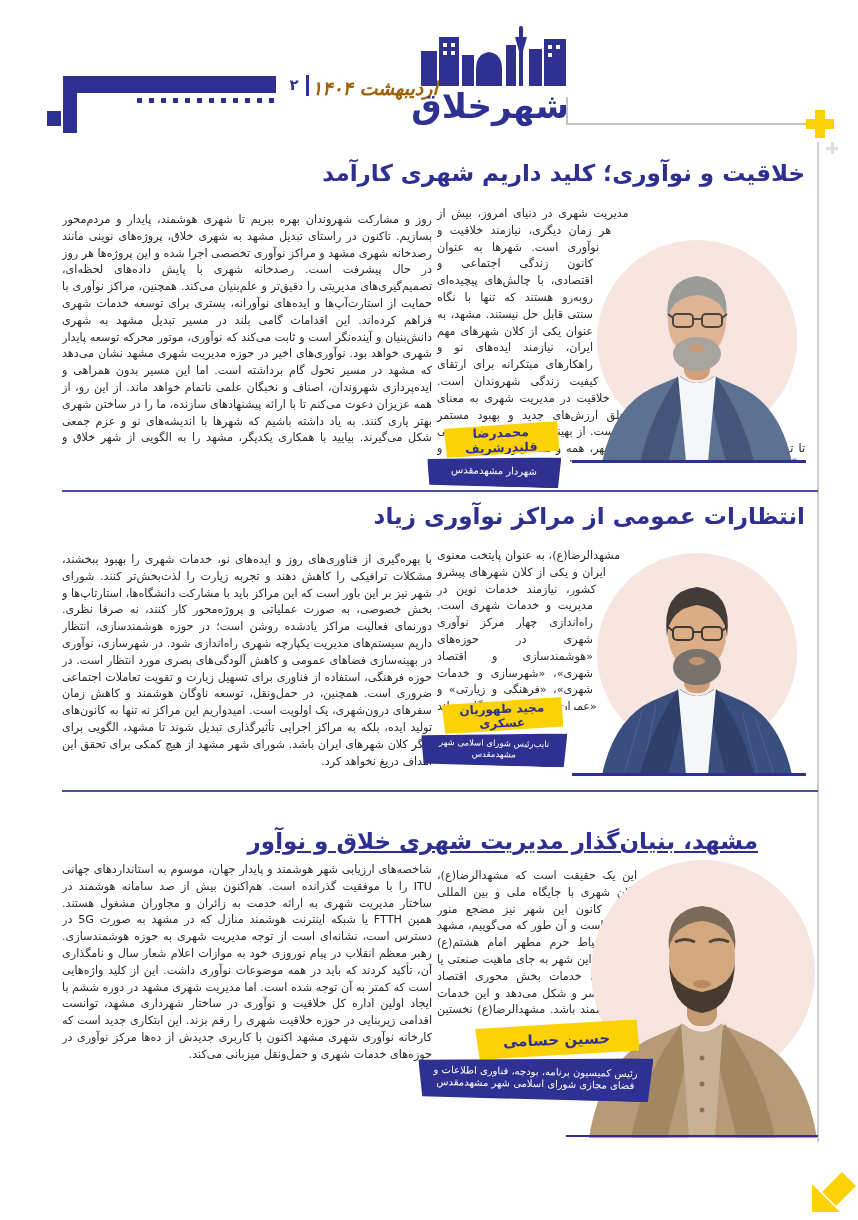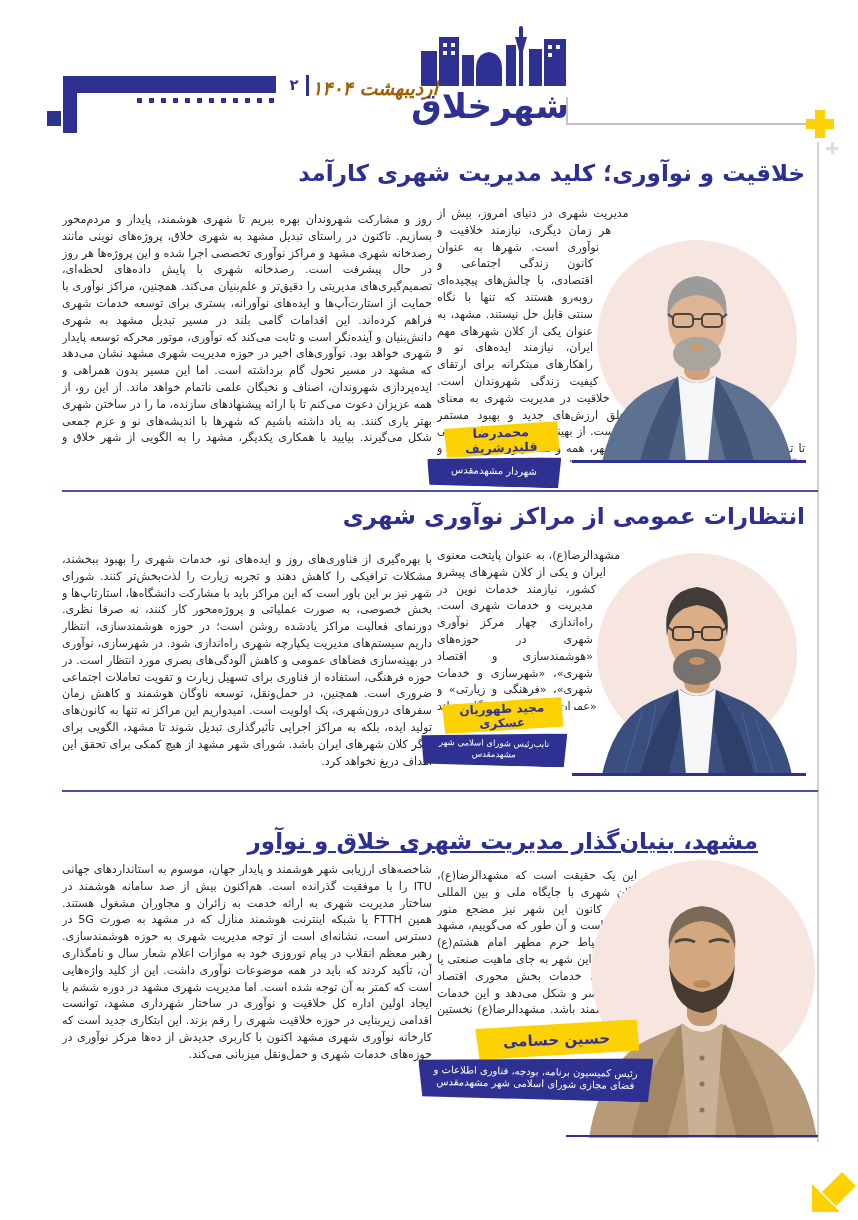--- a/index.html
+++ b/index.html
@@ -98,21 +98,21 @@
   <div class="abs plus-wrap">
       <span class="pv"></span>
       <span class="ph"></span>
     </div>
   <div class="abs mini-plus">
       <span class="pv"></span>
       <span class="ph"></span>
     </div>
   <div class="abs v-border"></div>
 
-  <h2 class="abs headline" style="top:160px; right:53px;">خلاقیت و نوآوری؛ کلید مدیریت شهری کارآمد</h2>
+  <h2 class="abs headline" style="top:160px; right:53px;">خلاقیت و نوآوری؛ کلید داریم شهری کارآمد</h2>
 
   <div class="abs figure" style="left:590px; top:240px; width:215px; height:222px; z-index:1;">
     <svg viewBox="0 0 215 222" width="215" height="222" aria-hidden="true">
       <circle cx="107" cy="100" r="100" fill="#f7e5df"></circle>
       <path d="M12,222 Q24,166 62,148 L90,136 Q107,150 124,136 L152,148 Q190,166 202,222 Z" fill="#5d7191"></path>
       <path d="M50,222 Q60,178 88,136 L94,158 L78,222 Z" fill="#44557a"></path>
       <path d="M164,222 Q154,178 126,136 L120,158 L136,222 Z" fill="#44557a"></path>
       <path d="M88,135 Q107,151 126,135 L118,222 L96,222 Z" fill="#f4f6f8"></path>
       <rect x="94" y="106" width="26" height="34" rx="10" fill="#d2a079"></rect>
       <ellipse cx="107" cy="82" rx="29" ry="36" fill="#dfb494"></ellipse>
@@ -135,21 +135,21 @@
     <span>مدیریت شهری در دنیای امروز، بیش از هر زمان دیگری، نیازمند خلاقیت و نوآوری است. شهرها به عنوان کانون زندگی اجتماعی و اقتصادی، با چالش‌های پیچیده‌ای روبه‌رو هستند که تنها با نگاه سنتی قابل حل نیستند. مشهد، به عنوان یکی از کلان شهرهای مهم ایران، نیازمند ایده‌های نو و راهکارهای مبتکرانه برای ارتقای کیفیت زندگی شهروندان است. خلاقیت در مدیریت شهری به معنای خلق ارزش‌های جدید و بهبود مستمر خدمات است. از بهینه‌سازی حمل‌ونقل عمومی تا توسعه فضاهای سبز و هوشمندسازی شهر، همه و همه نیازمند ذهنی پویا و نوآور هستند. ما در شهرداری مشهد باور داریم که باید از فناوری‌های</span>
   </div>
 
   <div class="abs bodycol" style="top:212px; left:62px; width:370px; height:232px;">روز و مشارکت شهروندان بهره ببریم تا شهری هوشمند، پایدار و مردم‌محور بسازیم. تاکنون در راستای تبدیل مشهد به شهری خلاق، پروژه‌های نوینی مانند رصدخانه شهری مشهد و مراکز نوآوری تخصصی اجرا شده و این پروژه‌ها هر روز در حال پیشرفت است. رصدخانه شهری با پایش داده‌های لحظه‌ای، تصمیم‌گیری‌های مدیریتی را دقیق‌تر و علم‌بنیان می‌کند. همچنین، مراکز نوآوری با حمایت از استارت‌آپ‌ها و ایده‌های نوآورانه، بستری برای توسعه خدمات شهری فراهم کرده‌اند. این اقدامات گامی بلند در مسیر تبدیل مشهد به شهری دانش‌بنیان و آینده‌نگر است و ثابت می‌کند که نوآوری، موتور محرکه توسعه پایدار شهری خواهد بود. نوآوری‌های اخیر در حوزه مدیریت شهری مشهد نشان می‌دهد که مشهد در مسیر تحول گام برداشته است. اما این مسیر بدون همراهی و ایده‌پردازی شهروندان، اصناف و نخبگان علمی ناتمام خواهد ماند. از این رو، از همه عزیزان دعوت می‌کنم تا با ارائه پیشنهادهای سازنده، ما را در ساختن شهری بهتر یاری کنند. به یاد داشته باشیم که شهرها با اندیشه‌های نو و عزم جمعی شکل می‌گیرند. بیایید با همکاری یکدیگر، مشهد را به الگویی از شهر خلاق و پیشرو تبدیل کنیم.</div>
 
   <div class="abs badge-name" style="left:443px; top:423px; width:116px; height:33px; font-size:12.5px;">محمدرضا قلندرشریف</div>
   <div class="abs badge-role" style="left:427px; top:456px; width:134px; height:31px; font-size:10px;">شهردار مشهدمقدس</div>
 
   <div class="abs sep-line" style="left:62px; top:490px; width:756px;"></div>
 
-  <h2 class="abs headline" style="top:503px; right:53px;">انتظارات عمومی از مراکز نوآوری شهری</h2>
+  <h2 class="abs headline" style="top:503px; right:53px;">انتظارات عمومی از مراکز نوآوری زیاد</h2>
 
   <div class="abs figure" style="left:590px; top:553px; width:215px; height:222px; z-index:1;">
     <svg viewBox="0 0 215 222" width="215" height="222" aria-hidden="true">
       <circle cx="107" cy="100" r="100" fill="#f7e5df"></circle>
       <path d="M12,222 Q24,166 62,148 L90,136 Q107,150 124,136 L152,148 Q190,166 202,222 Z" fill="#3a4f7e"></path>
       <g stroke="#4e6495" stroke-width="1">
         <path d="M34,222 L52,158" fill="none"></path>
           <path d="M52,222 L66,152" fill="none"></path>
         <path d="M150,222 L138,154" fill="none"></path>
           <path d="M168,222 L152,158" fill="none"></path>

